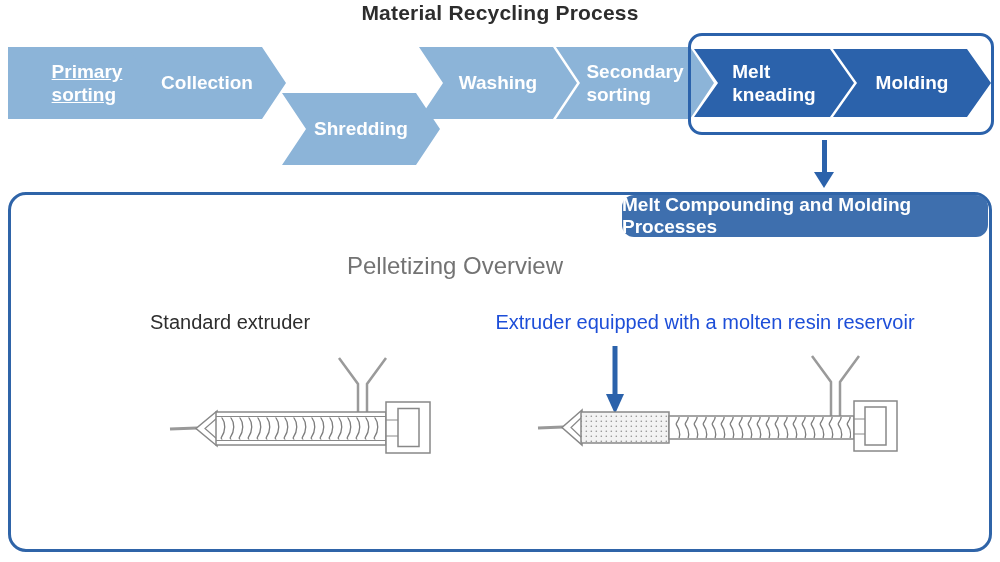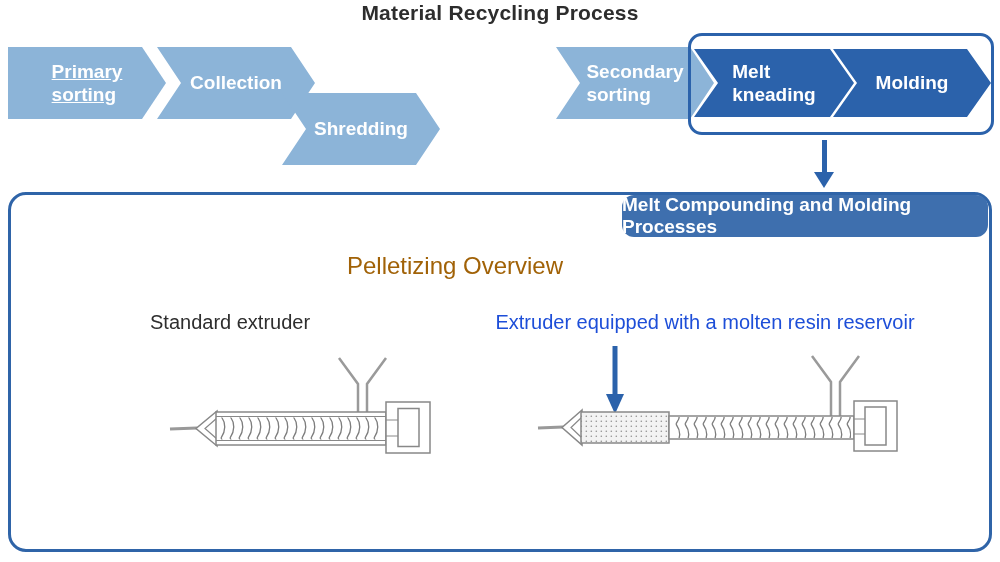--- a/index.html
+++ b/index.html
@@ -18,21 +18,21 @@
     white-space:pre-line;text-align:left;
   }
   .chev.light{top:47px;height:72px;width:158px;background:#8cb4d8;
     clip-path:polygon(0 0,134px 0,158px 50%,134px 100%,0 100%,24px 50%);}
   .chev.first{clip-path:polygon(0 0,134px 0,158px 50%,134px 100%,0 100%);text-decoration:underline;}
   .chev.dark{top:49px;height:68px;background:#2b62ab;z-index:3;}
   .chev.c6{left:694px;width:160px;
     clip-path:polygon(0 0,136px 0,160px 50%,136px 100%,0 100%,24px 50%);}
   .chev.c7{left:833px;width:158px;
     clip-path:polygon(0 0,134px 0,158px 50%,134px 100%,0 100%,24px 50%);}
-  .c1{left:8px;}.c2{left:157px;}.c3{left:282px;margin-top:46px;}.c4{left:419px;}.c5{left:556px;}
+  .c1{left:8px;}.c2{left:128px;}.c3{left:282px;margin-top:46px;}.c4{left:419px;}.c5{left:556px;}
   .highlight-box{
     position:absolute;left:688px;top:33px;width:306px;height:102px;
     border:3px solid #2b62ab;border-radius:14px;box-sizing:border-box;
     background:transparent;z-index:2;
   }
   .arrow-line{position:absolute;left:822px;top:140px;width:5px;height:34px;background:#2b62ab;}
   .arrow-head{position:absolute;left:814px;top:172px;width:0;height:0;
     border-left:10px solid transparent;border-right:10px solid transparent;
     border-top:16px solid #2b62ab;}
   
@@ -40,38 +40,39 @@
     position:absolute;left:8px;top:192px;width:984px;height:360px;
     border:3px solid #2f64a8;border-radius:18px;box-sizing:border-box;background:#fff;
   }
   .panel-tab{
     position:absolute;left:622px;top:195px;width:366px;height:42px;
     background:#3e6fae;border-radius:12px;display:flex;align-items:center;justify-content:center;
     color:#fff;font-size:19px;font-weight:700;z-index:4;
   }
   .panel-title{
     position:absolute;left:245px;top:252px;width:420px;text-align:center;
-    font-size:24px;color:#a16207;
+    font-size:24px;color:#737373;
   }
   .diagram-label{position:absolute;top:311px;font-size:20px;color:#2e2e2e;}
   .label-left{left:150px;width:300px;text-align:left;}
   .label-right{left:455px;width:500px;text-align:center;color:#1d4ed8;}
   .svg-abs{position:absolute;}
 </style>
 </head>
 <body>
 
 <div class="stage">
 
   <div class="page-title">Material Recycling Process</div>
 
   <div class="chev light first c1">Primary
 sorting</div>
   <div class="chev light c2">Collection</div>
   <div class="chev light c3">Shredding</div>
+  <div class="chev light c4">Washing</div>
   <div class="chev light c5">Secondary
 sorting</div>
   <div class="chev dark c6">Melt
 kneading</div>
   <div class="chev dark c7">Molding</div>
 
   <div class="highlight-box"></div>
 
   <div class="arrow-line"></div>
   <div class="arrow-head"></div>

